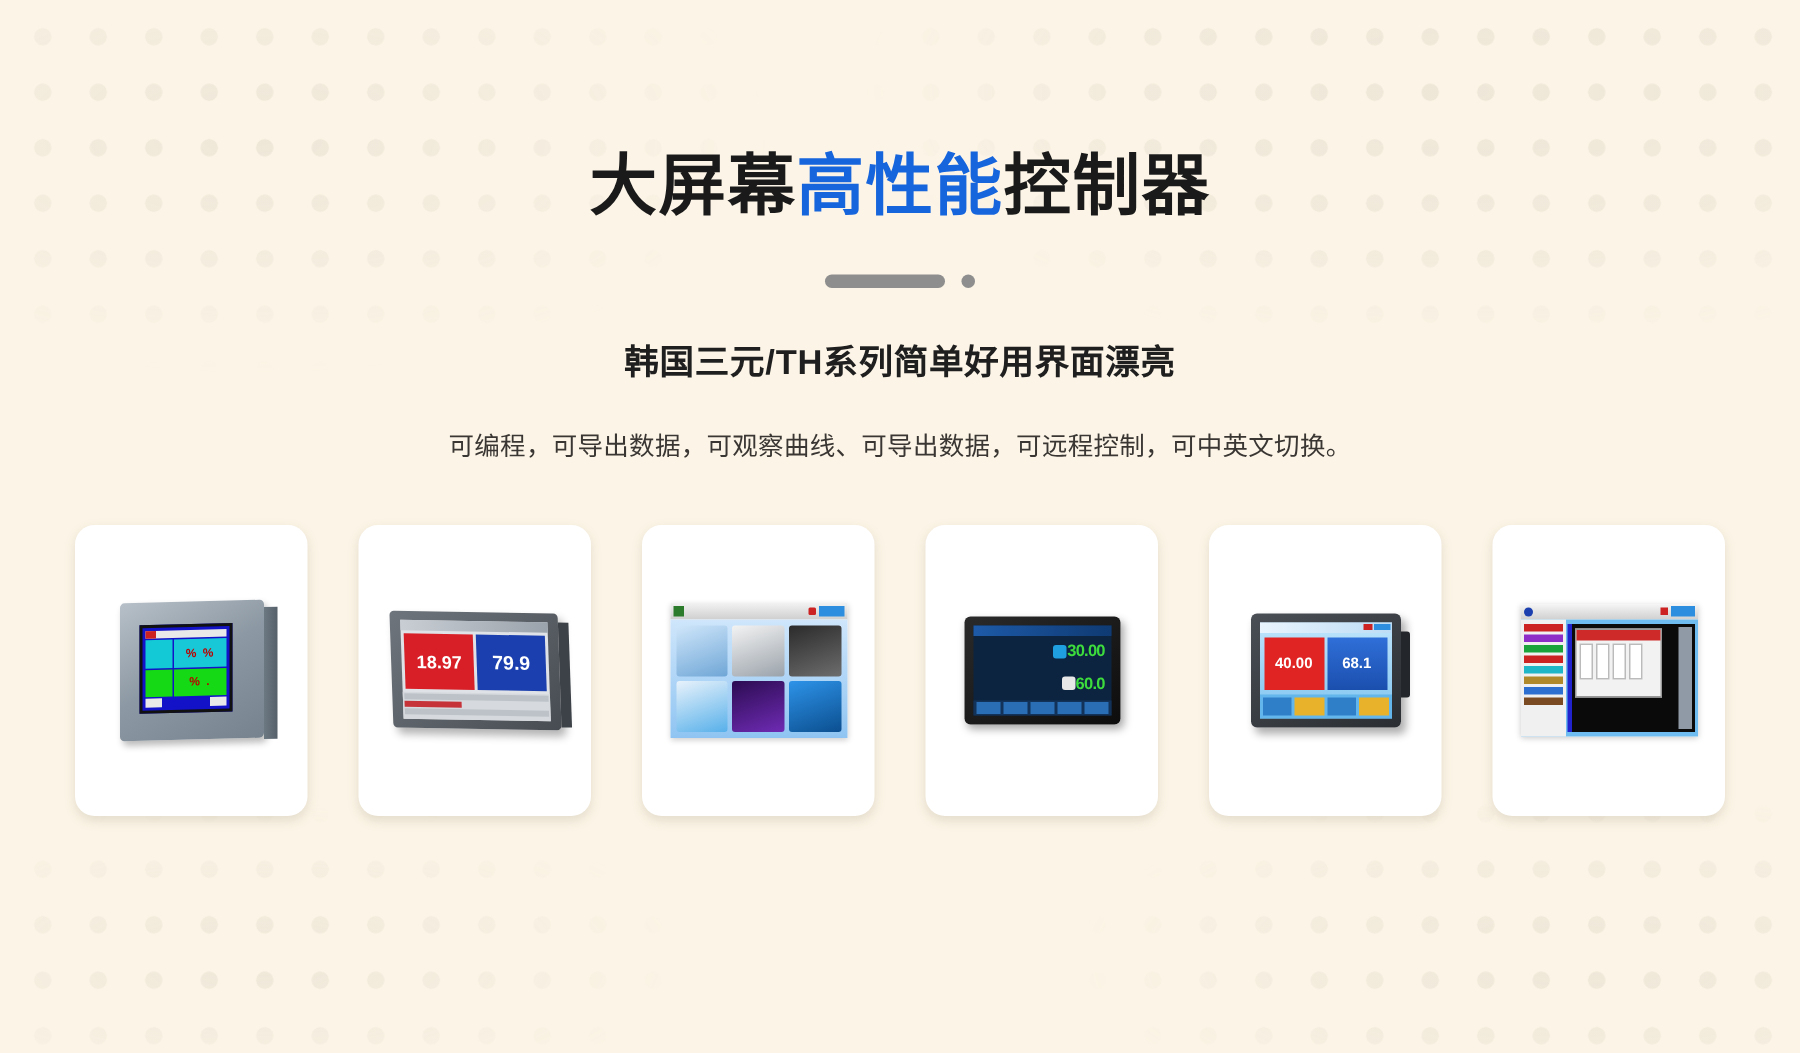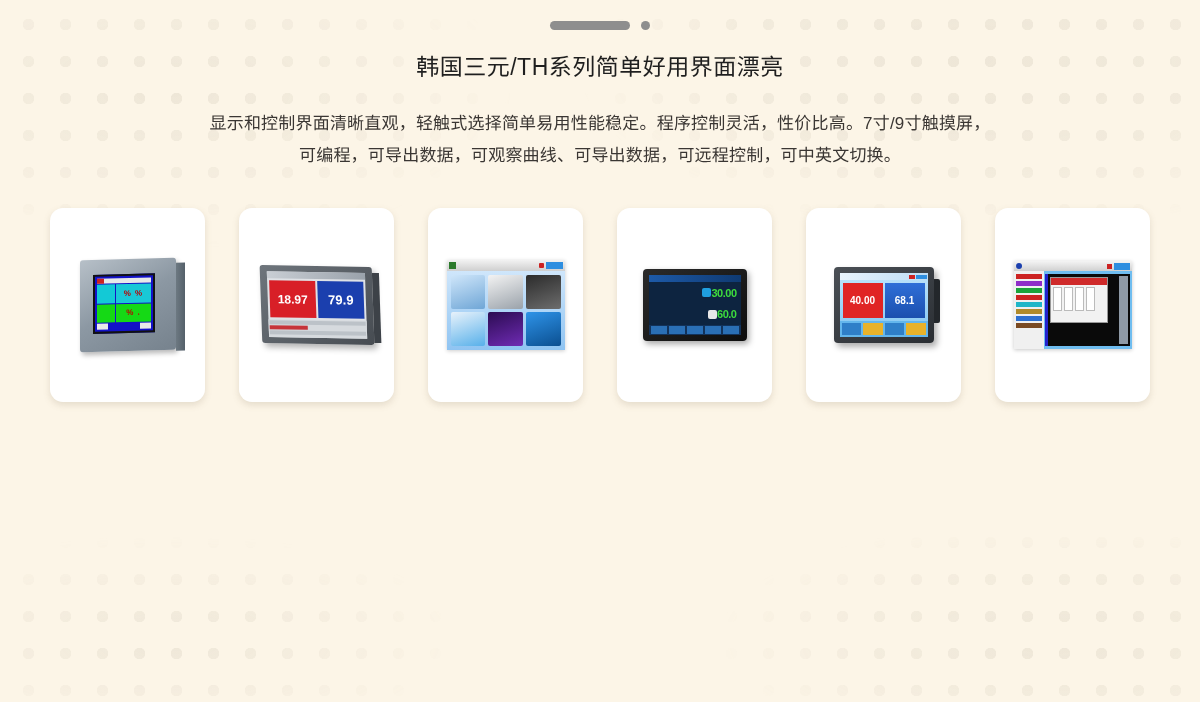--- a/index.html
+++ b/index.html
@@ -74,23 +74,23 @@
   .divider .dot {
     width: 9px;
     height: 9px;
     border-radius: 50%;
     background: #8e8e8e;
   }
 
   
   .subtitle {
     text-align: center;
-    margin-top: 18px;
+    margin-top: 30px;
     font-size: 23px;
-    font-weight: normal;
+    font-weight: bold;
     color: #1f1f1f;
     letter-spacing: 0.5px;
     white-space: nowrap;
   }
 
   
   .description {
     margin: 26px auto 0;
     width: 960px;
     text-align: center;
@@ -243,30 +243,32 @@
   .p6-right{position:absolute;right:2px;top:2px;bottom:2px;width:9px;background:#8f9aa6;}
   .p6-left{position:absolute;left:-1px;top:0;bottom:0;width:3px;background:#2222cc;}
 </style>
 </head>
 <body>
 
 <div class="bg-dots"></div>
 
 <div class="page">
 
+  <h1 class="headline">
+    <span>大屏幕</span><span class="accent">高性能</span><span>控制器</span>
+  </h1>
 
   <div class="divider">
     <span class="bar"></span>
     <span class="dot"></span>
   </div>
 
   <div class="subtitle">韩国三元/TH系列简单好用界面漂亮</div>
 
   <div class="description">
-    <p>显示和控制界面清晰直观，轻触式选择简单易用性能稳定。程序控制灵活，性价比高。7寸/9寸触摸屏，</p>
     <p>可编程，可导出数据，可观察曲线、可导出数据，可远程控制，可中英文切换。</p>
   </div>
 
   <div class="cards">
 
     <div class="card">
       <div class="thumb">
         <div class="p1-body">
           <div class="p1-screen">
             <div class="p1-topbar">

